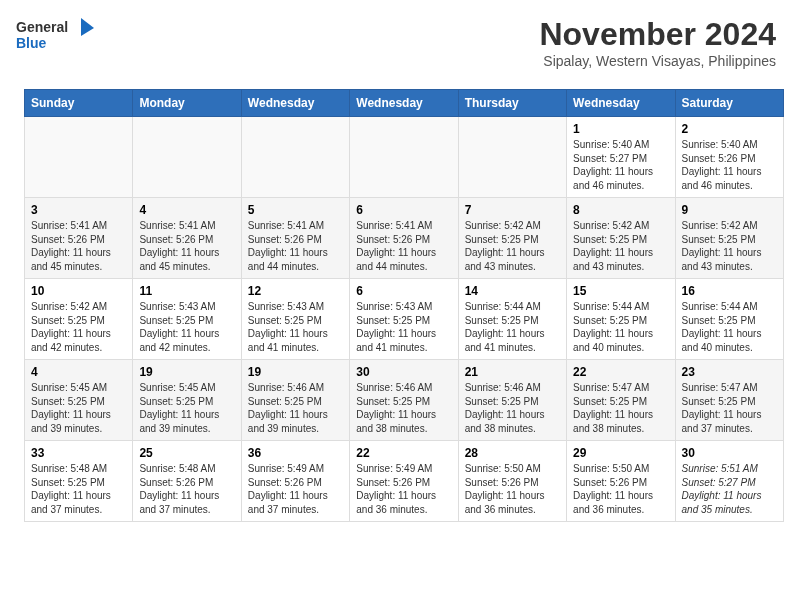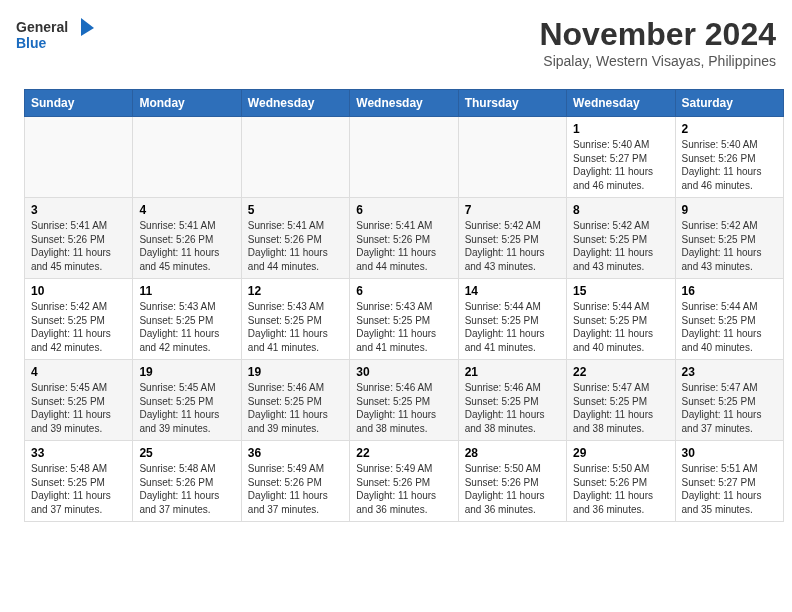--- a/index.html
+++ b/index.html
@@ -291,19 +291,19 @@
 Daylight: 11 hours and 36 minutes.</div>
         </td>
         <td>
           <span class="day-number">29</span>
           <div class="day-info" style="white-space: pre-line;">Sunrise: 5:50 AM
 Sunset: 5:26 PM
 Daylight: 11 hours and 36 minutes.</div>
         </td>
         <td>
           <span class="day-number">30</span>
-          <div class="day-info" style="white-space: pre-line;">Sunrise: 5:51 AM
+          <div class="day-info" style="white-space: pre-line; font-style: italic;">Sunrise: 5:51 AM
 Sunset: 5:27 PM
 Daylight: 11 hours and 35 minutes.</div>
         </td>
       </tr>
     </tbody>
 </table>
 
 </body></html>

